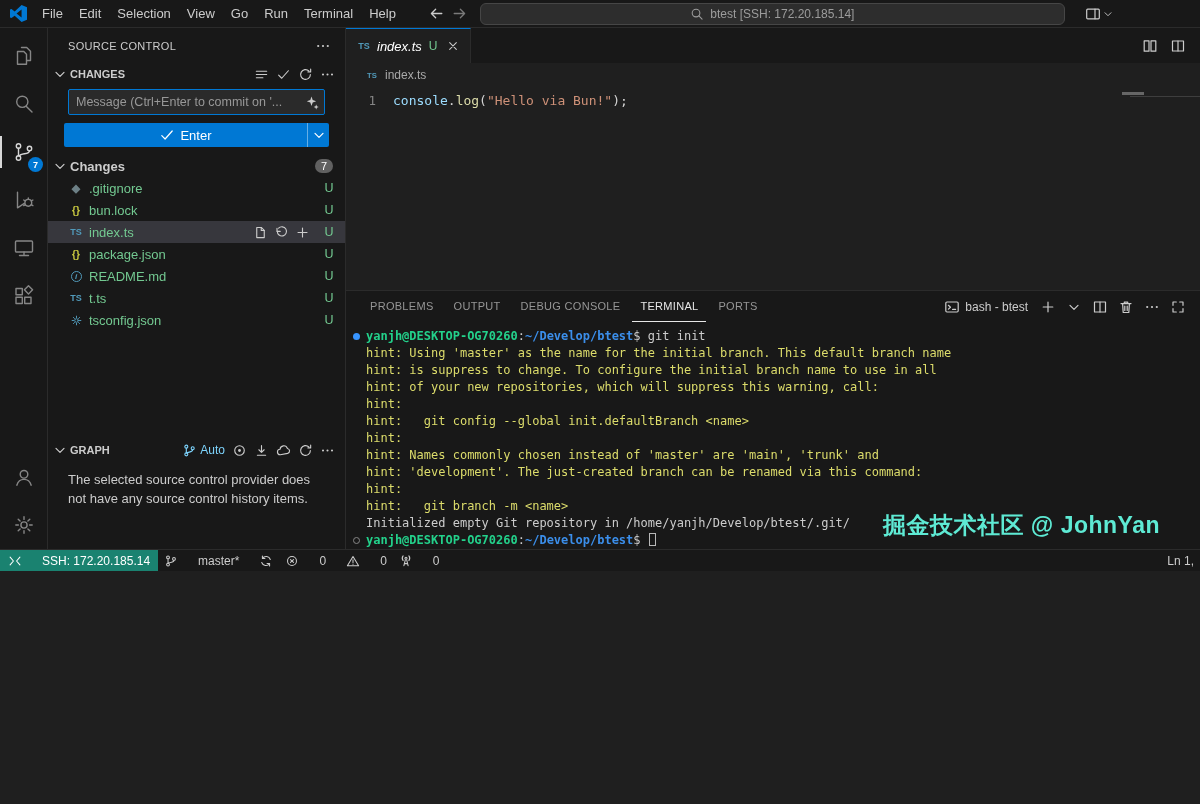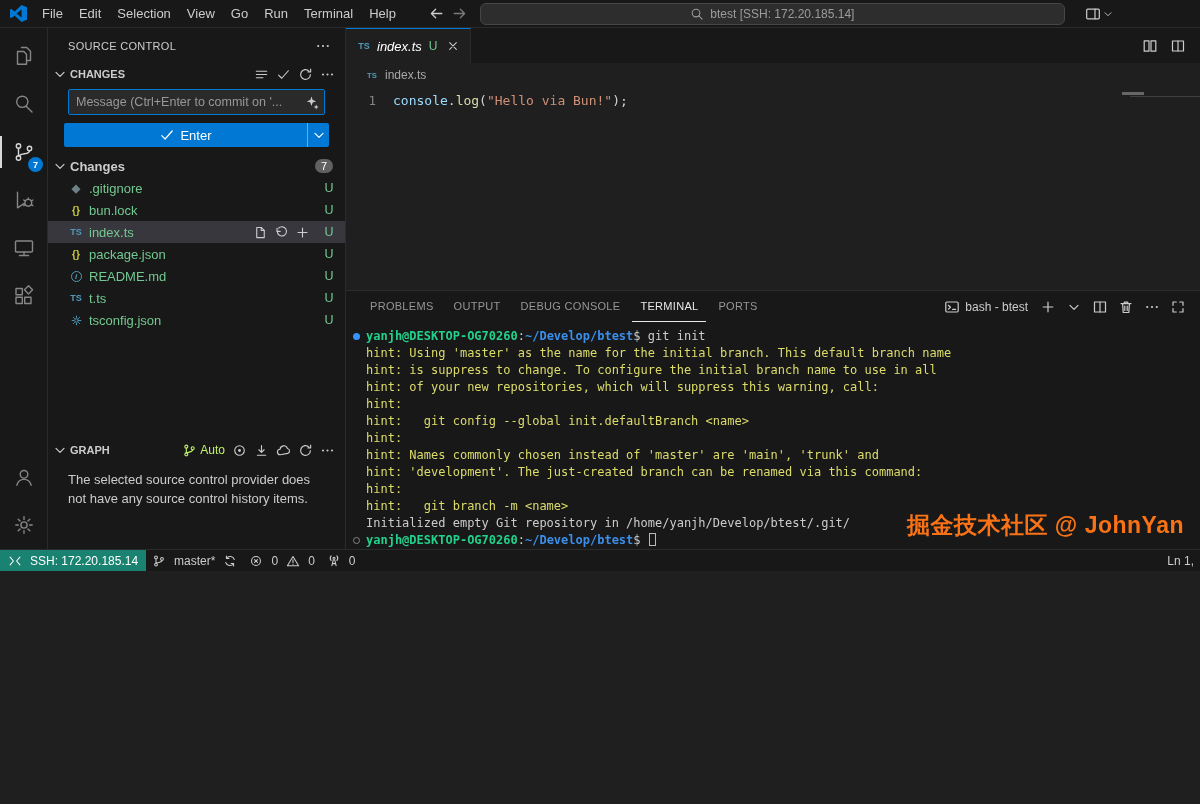--- a/index.html
+++ b/index.html
@@ -40,21 +40,21 @@
     min-width:15px;height:15px;border-radius:8px;display:flex;align-items:center;justify-content:center;padding:0 2px}
 
   
   .sidebar{flex:0 0 298px;background:#181818;border-right:1px solid #2b2b2b;display:flex;flex-direction:column;overflow:hidden}
   .scm-title-row{flex:0 0 35px;display:flex;align-items:center;padding:0 14px 0 20px}
   .scm-title{font-size:11px;color:#cccccc;flex:1;letter-spacing:.3px}
   .section-header{flex:0 0 22px;display:flex;align-items:center;padding:0 10px 0 4px;font-size:11px;font-weight:700;color:#cccccc}
   .sec-label{margin-left:2px}
   .hdr-actions{margin-left:auto;display:flex;gap:7px;align-items:center;color:#cccccc;font-weight:400}
   .hdr-actions .ic{width:15px;height:15px}
-  .graph-auto{display:flex;align-items:center;gap:3px;font-size:12px;color:#bef264;cursor:pointer}
+  .graph-auto{display:flex;align-items:center;gap:3px;font-size:12px;color:#7dd3fc;cursor:pointer}
   .commit-wrap{margin:4px 20px 0;position:relative;flex:0 0 auto}
   .commit-input{width:100%;height:26px;background:#2a2a2a;border:1px solid var(--accent);border-radius:2px;color:#cccccc;
     font-size:12.5px;padding:0 26px 0 7px;outline:none;font-family:"Liberation Sans",sans-serif}
   .commit-input::placeholder{color:#989898}
   .sparkle-btn{position:absolute;right:5px;top:5px;width:16px;height:16px;color:#cccccc;cursor:pointer}
   .commit-btn{margin:8px 16px 0;height:24px;background:var(--accent);border:none;border-radius:2px;color:#fff;font-size:13px;
     display:flex;align-items:center;cursor:pointer;font-family:"Liberation Sans",sans-serif;padding:0;flex:0 0 auto}
   .commit-main{flex:1;display:flex;align-items:center;justify-content:center;gap:5px}
   .commit-split{width:22px;border-left:1px solid rgba(255,255,255,.4);display:flex;align-items:center;justify-content:center;height:100%}
   .changes-row{flex:0 0 22px;display:flex;align-items:center;padding:0 12px 0 4px;margin-top:8px;font-size:13px;font-weight:700;color:#cccccc;cursor:pointer}
@@ -109,25 +109,25 @@
   .terminal{flex:1;font-family:"DejaVu Sans Mono",monospace;font-size:12px;line-height:17px;padding:6px 0 0 20px;color:var(--term_fg);overflow:hidden;cursor:text}
   .term-line{white-space:pre;position:relative}
   .c-green{color:var(--term_green);font-weight:700}
   .c-blue{color:var(--term_blue);font-weight:700}
   .c-yellow{color:var(--term_yellow)}
   .c-fg{color:var(--term_fg)}
   .cmd-marker{position:absolute;left:-13px;top:5px;width:7px;height:7px;border-radius:50%}
   .cmd-marker.run{background:#3794ff}
   .cmd-marker.idle{width:7px;height:7px;border:1px solid #868686;background:transparent}
   .term-cursor{display:inline-block;width:7px;height:13px;border:1px solid #b8b8b8;vertical-align:-2px;margin-left:1px}
-  .watermark{position:absolute;right:16px;bottom:8px;font-size:23px;font-weight:700;color:#f97316;letter-spacing:.5px}
+  .watermark{position:absolute;right:40px;bottom:8px;font-size:23px;font-weight:700;color:#5eead4;letter-spacing:.5px}
 
   
   .statusbar{flex:0 0 22px;background:#181818;border-top:1px solid #2b2b2b;display:flex;align-items:stretch;font-size:12px;color:#cccccc;overflow:hidden}
-  .sb-item{display:flex;align-items:center;gap:8px;padding:0 6px;cursor:pointer;white-space:nowrap}
+  .sb-item{display:flex;align-items:center;gap:20px;padding:0 6px;cursor:pointer;white-space:nowrap}
   .sb-item .ic{width:14px;height:14px}
   .sb-remote{background:var(--remote_bg);color:#fff;padding:0 8px}
   .sb-right{margin-left:auto;display:flex}
 </style>
 </head>
 <body>
 
 <div class="app">
 
   <div class="titlebar">

